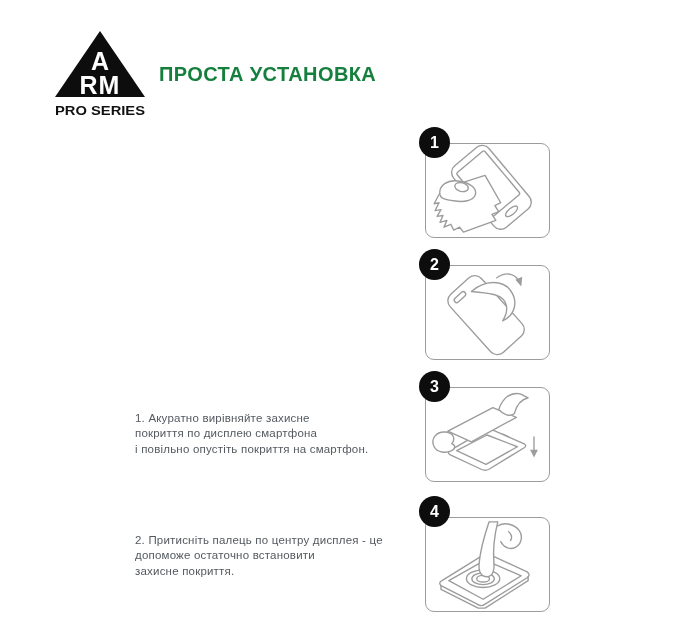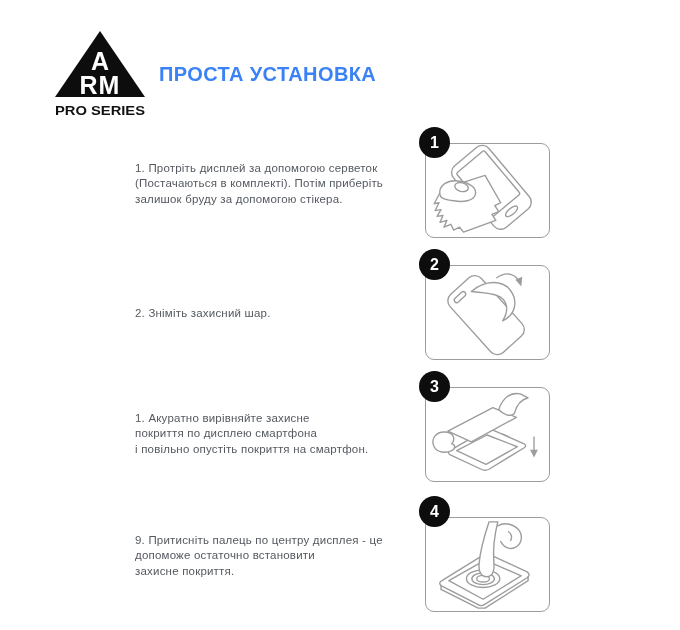--- a/index.html
+++ b/index.html
@@ -3,21 +3,21 @@
 <meta charset="utf-8">
 <style>
   html,body { margin:0; padding:0; background:#ffffff; }
   .page {
     position:relative; width:680px; height:630px; background:#ffffff;
     font-family:"Liberation Sans", sans-serif; overflow:hidden;
   }
   .logo { position:absolute; left:52px; top:28px; width:100px; height:92px; }
   .page-title {
     position:absolute; left:159px; top:63px; margin:0;
-    font-size:20px; font-weight:700; color:#3b82f6; letter-spacing:0.4px;
+    font-size:20px; font-weight:700; color:#15803d; letter-spacing:0.4px;
   }
   .step-text {
     position:absolute; left:135px; width:305px; margin:0;
     font-size:11.5px; line-height:15.4px; color:#54595f;
     letter-spacing:0.2px; white-space:pre-line;
   }
   .t1 { top:161px; } .t2 { top:306px; } .t3 { top:411px; } .t4 { top:533px; }
   .figure {
     position:absolute; left:425px; width:125px; height:95px;
     border:1.5px solid #9c9c9c; border-radius:9px; box-sizing:border-box;
@@ -39,28 +39,24 @@
 
   <svg class="logo" viewBox="0 0 100 92">
     <polygon points="48,3 93,69 3,69" fill="#0d0d0d"></polygon>
     <text x="48" y="42" text-anchor="middle" fill="#ffffff" font-size="25" font-weight="bold" font-family="Liberation Sans, sans-serif">A</text>
     <text x="48" y="66" text-anchor="middle" fill="#ffffff" font-size="25" font-weight="bold" font-family="Liberation Sans, sans-serif" letter-spacing="1">RM</text>
     <text x="48" y="87" text-anchor="middle" fill="#111111" font-size="13" font-weight="bold" font-family="Liberation Sans, sans-serif" textLength="90" lengthAdjust="spacingAndGlyphs">PRO SERIES</text>
   </svg>
 
   <h1 class="page-title">ПРОСТА УСТАНОВКА</h1>
 
-  <p class="step-text t1">1. Протріть дисплей за допомогою серветок
-(Постачаються в комплекті). Потім приберіть
-залишок бруду за допомогою стікера.</p>
-  <p class="step-text t2">2. Зніміть захисний шар.</p>
   <p class="step-text t3">1. Акуратно вирівняйте захисне
 покриття по дисплею смартфона
 і повільно опустіть покриття на смартфон.</p>
-  <p class="step-text t4">9. Притисніть палець по центру дисплея - це
+  <p class="step-text t4">2. Притисніть палець по центру дисплея - це
 допоможе остаточно встановити
 захисне покриття.</p>
 
   <div class="figure f1">
     <svg class="illus" viewBox="0 0 125 95">
       <g stroke="#9c9c9c" stroke-width="1.4" fill="none" stroke-linejoin="round" stroke-linecap="round">
         <g transform="rotate(-40 66 46)">
           <rect x="44" y="4" width="47" height="82" rx="9"></rect>
           <rect x="49" y="11" width="37" height="58" rx="2"></rect>
           <ellipse cx="67.5" cy="77" rx="7.5" ry="3.2"></ellipse>

